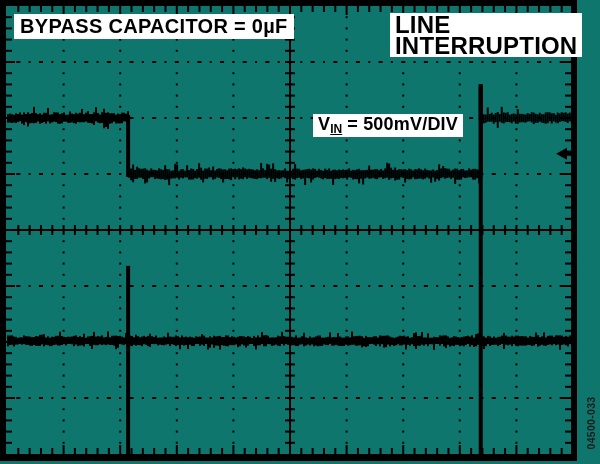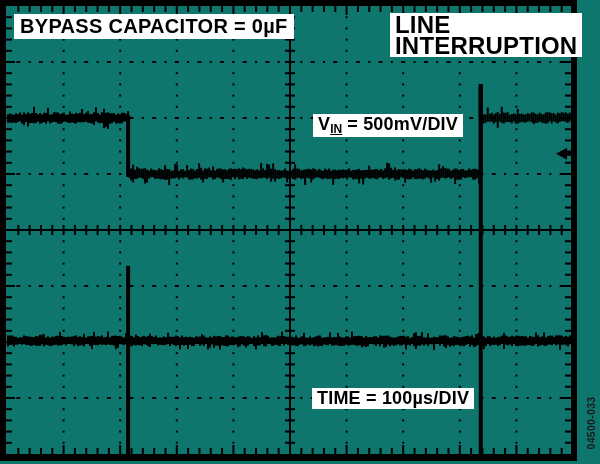--- a/index.html
+++ b/index.html
@@ -1486,16 +1486,15 @@
   <div class="lbl event">
     <div>LINE</div>
     <div>INTERRUPTION</div>
   </div>
 
   <div class="lbl trace vin">
     <span>V</span><span class="sub">IN</span><span class="rest">= 500mV/DIV</span>
   </div>
 
 
-  <div class="lbl trace time">TIME = 100µs/DIV</div>
 
   <div class="fig-num" style="color: rgb(26, 26, 26);">04500-033</div>
 </div>
 
 </body></html>

